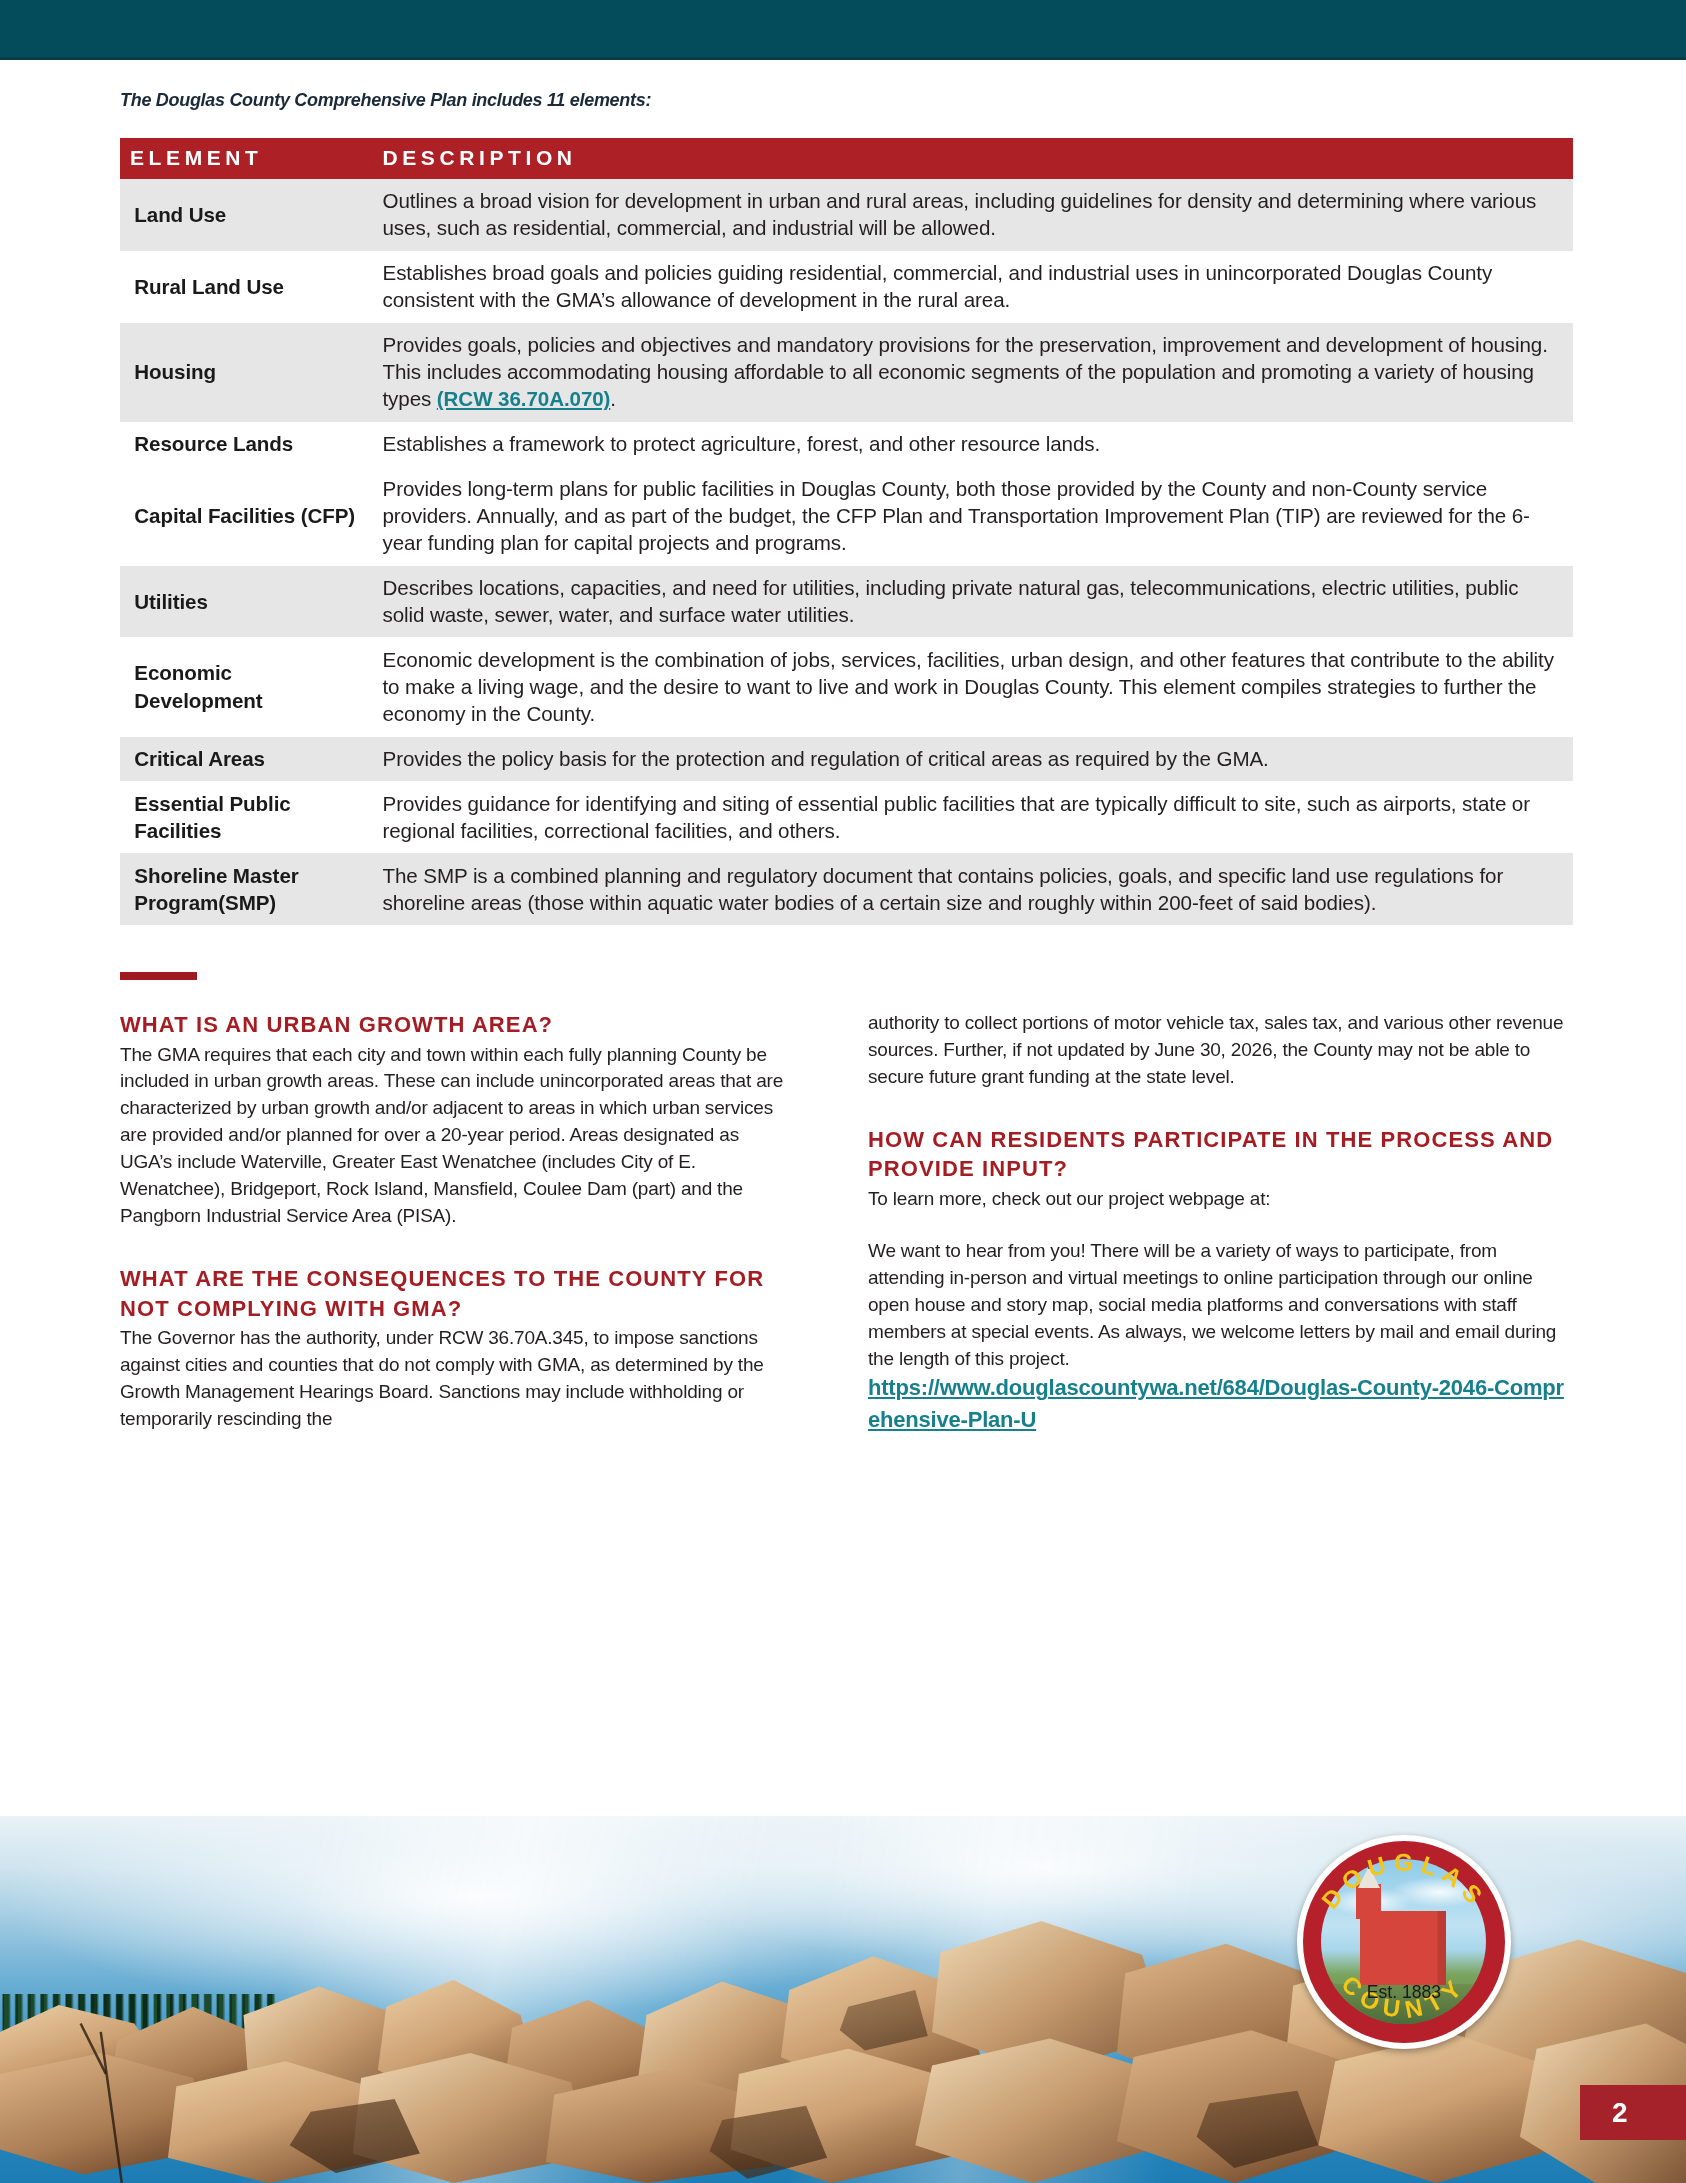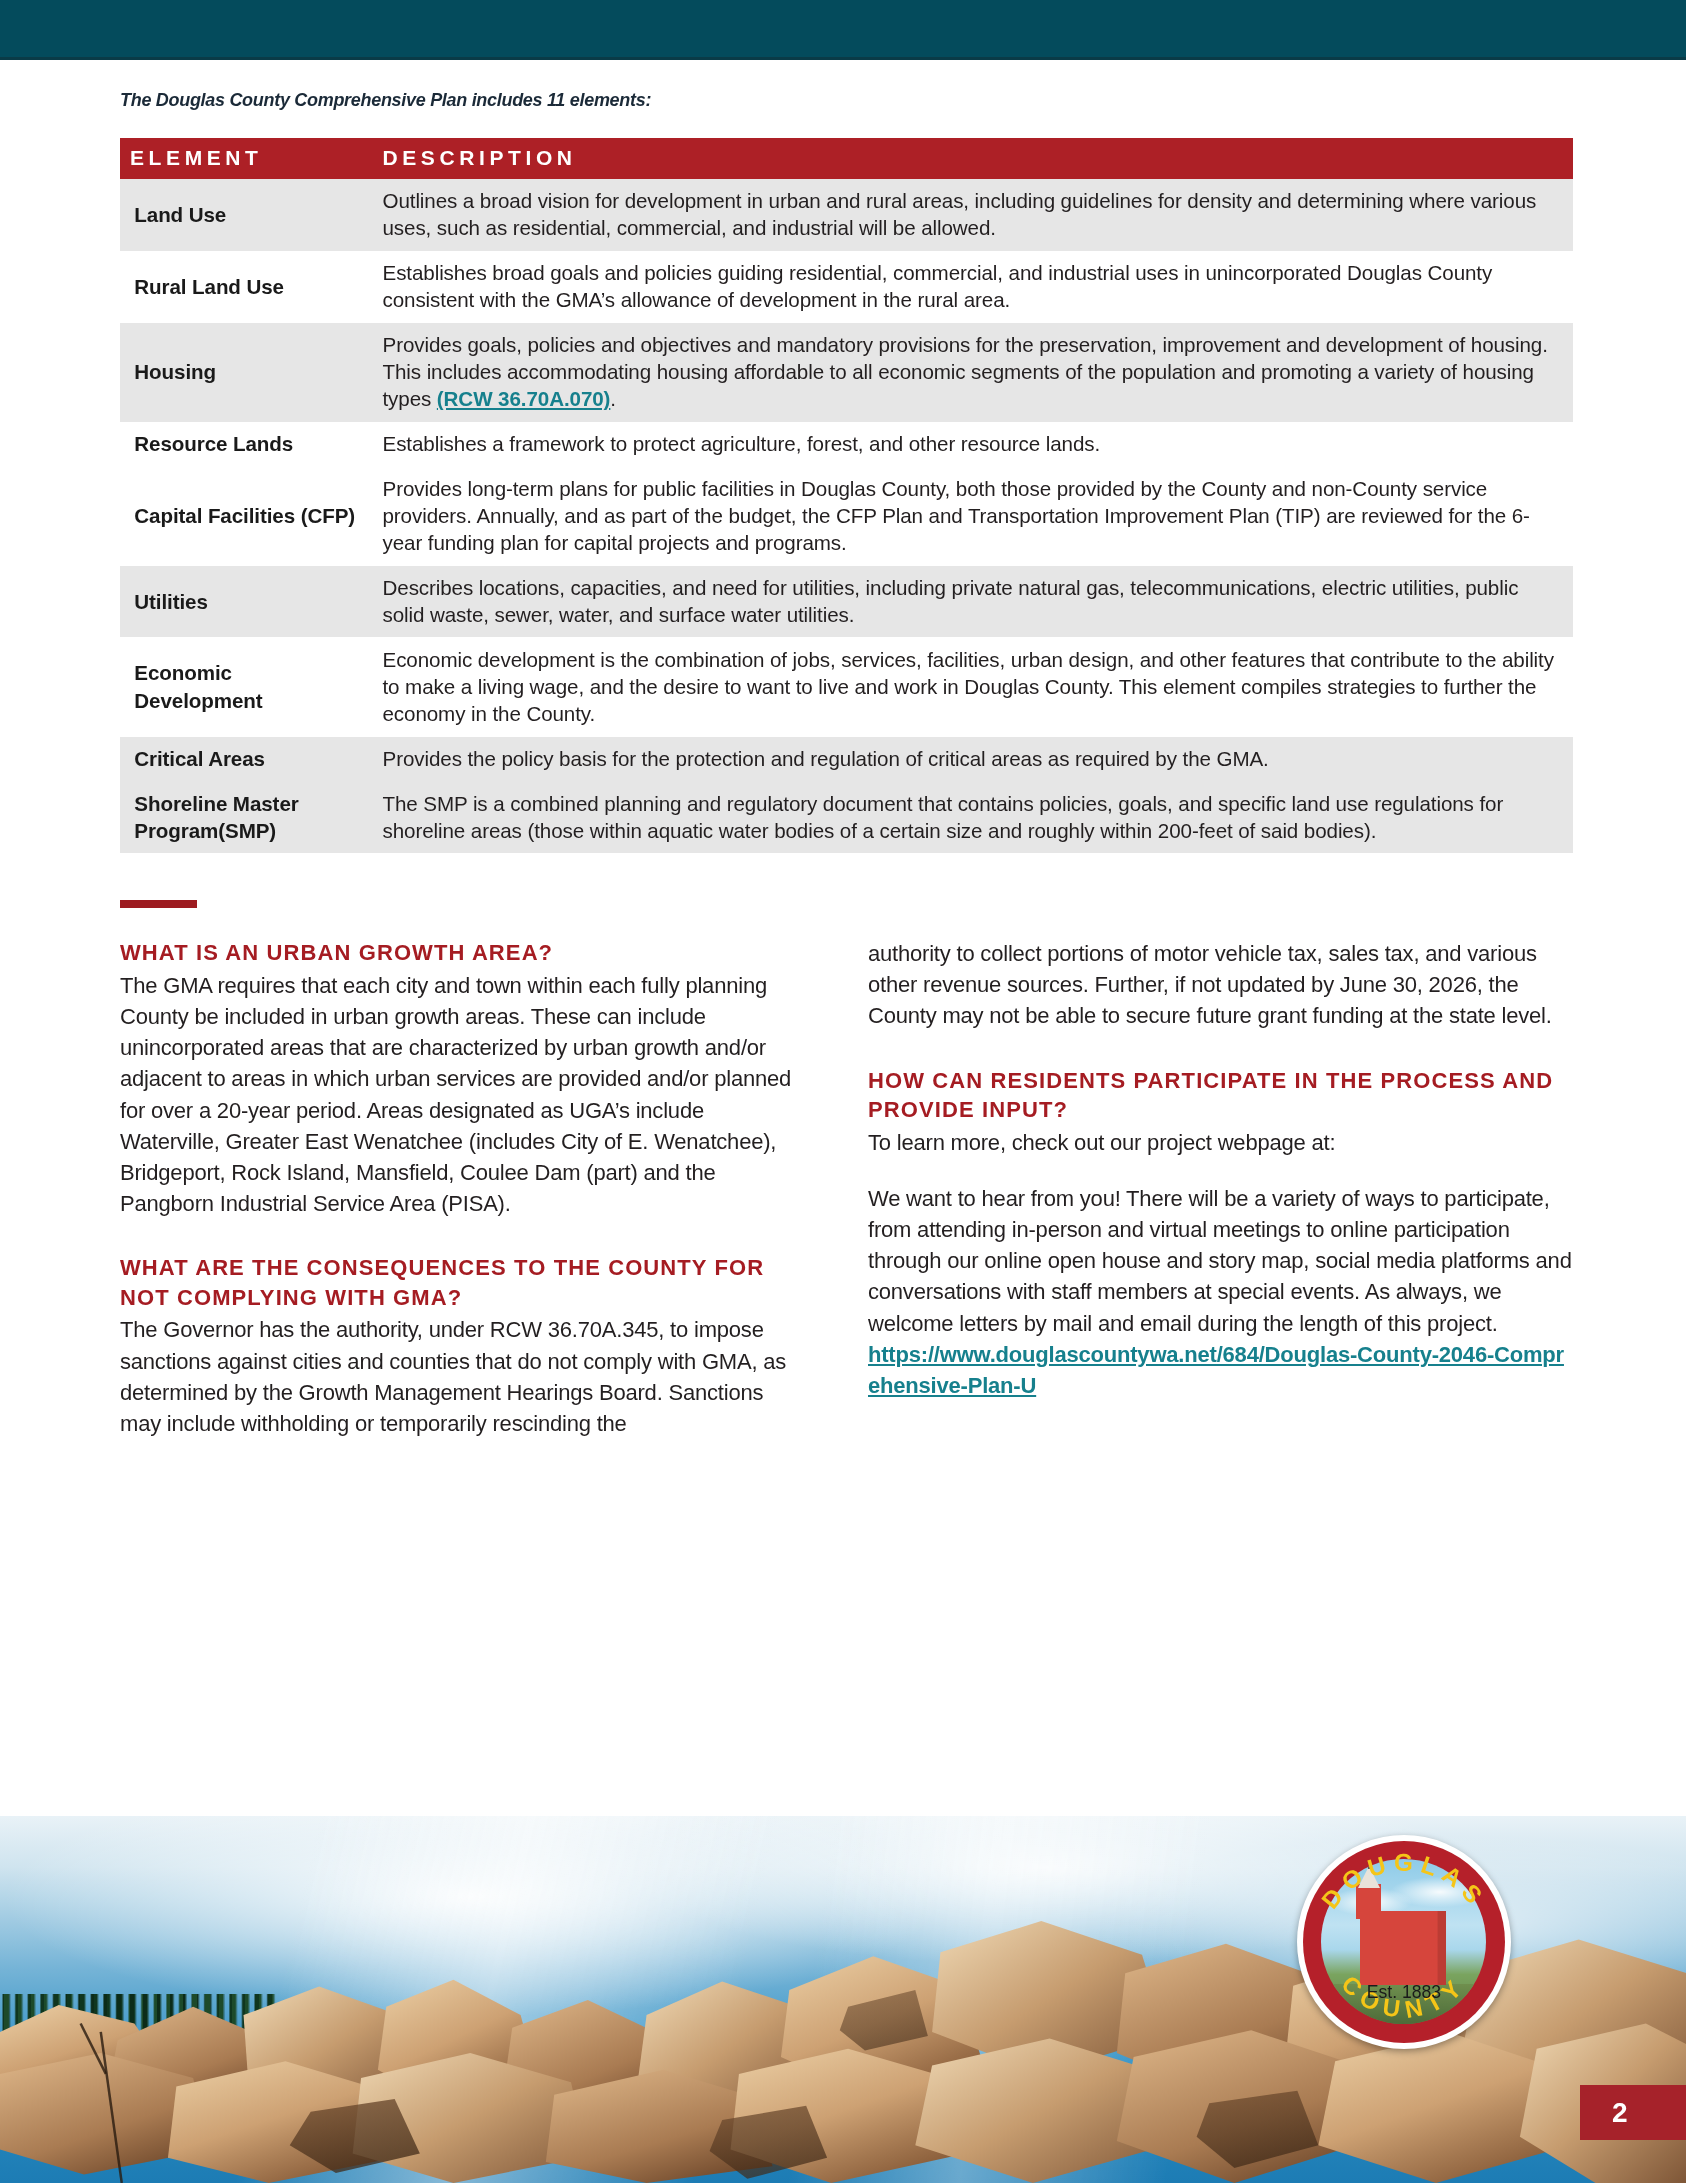--- a/index.html
+++ b/index.html
@@ -130,21 +130,21 @@
     font-size: 22px;
     font-weight: bold;
     letter-spacing: 1.1px;
     line-height: 1.33;
     margin: 0 0 2.5px 0;
     text-transform: uppercase;
   }
   .col-right h3.sec-head { margin-top: 0; }
 
   p.body-text {
-    font-size: 22px;
+    font-size: 19px;
     line-height: 1.42;
     margin: 0 0 0 0;
     color: #231f20;
     letter-spacing: -0.2px;
   }
   p.body-text + h3.sec-head { margin-top: 34px; }
   p.body-text + p.body-text { margin-top: 25px; }
 
   .web-link {
     color: #16808d;
@@ -348,20 +348,24 @@
           <td class="el-name">Utilities</td>
           <td class="el-desc">Describes locations, capacities, and need for utilities, including private natural gas, telecommunications, electric utilities, public solid waste, sewer, water, and surface water utilities.</td>
         </tr>
         <tr class="even">
           <td class="el-name">Economic Development</td>
           <td class="el-desc">Economic development is the combination of jobs, services, facilities, urban design, and other features that contribute to the ability to make a living wage, and the desire to want to live and work in Douglas County. This element compiles strategies to further the economy in the County.</td>
         </tr>
         <tr class="odd">
           <td class="el-name">Critical Areas</td>
           <td class="el-desc">Provides the policy basis for the protection and regulation of critical areas as required by the GMA.</td>
+        </tr>
+        <tr class="even">
+          <td class="el-name">Essential Public Facilities</td>
+          <td class="el-desc">Provides guidance for identifying and siting of essential public facilities that are typically difficult to site, such as airports, state or regional facilities, correctional facilities, and others.</td>
         </tr>
         <tr class="odd">
           <td class="el-name">Shoreline Master Program(SMP)</td>
           <td class="el-desc">The SMP is a combined planning and regulatory document that contains policies, goals, and specific land use regulations for shoreline areas (those within aquatic water bodies of a certain size and roughly within 200-feet of said bodies).</td>
         </tr>
       </tbody>
     </table>
 
     <div class="rule-red"></div>
 

